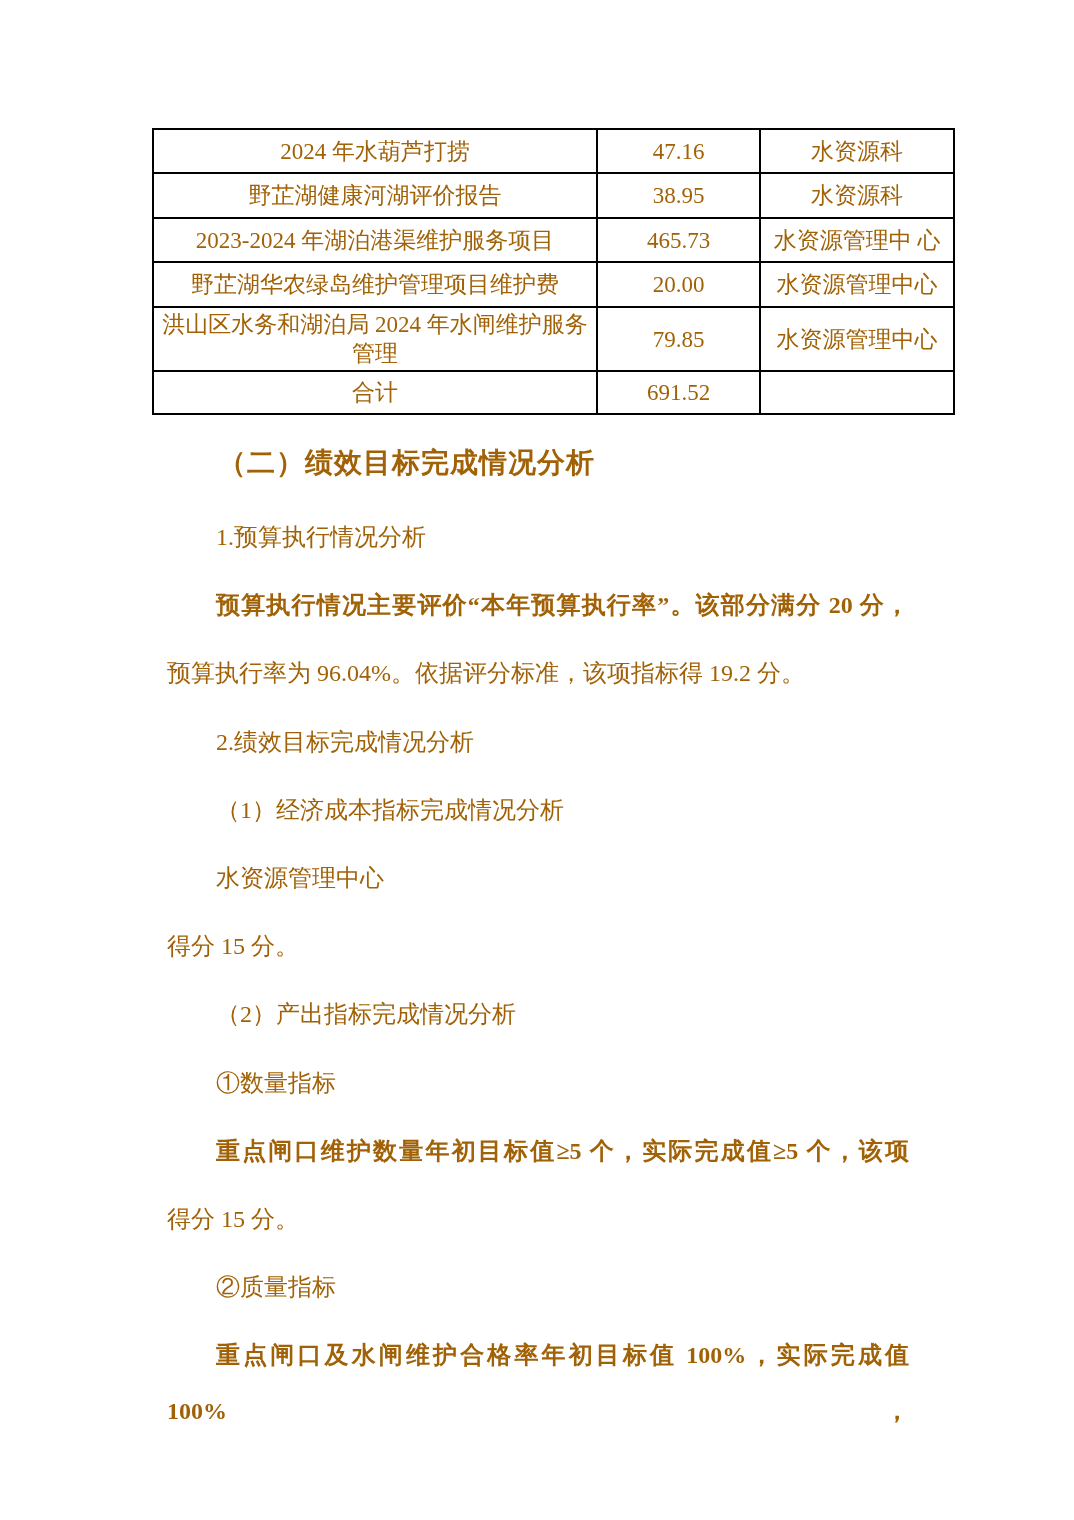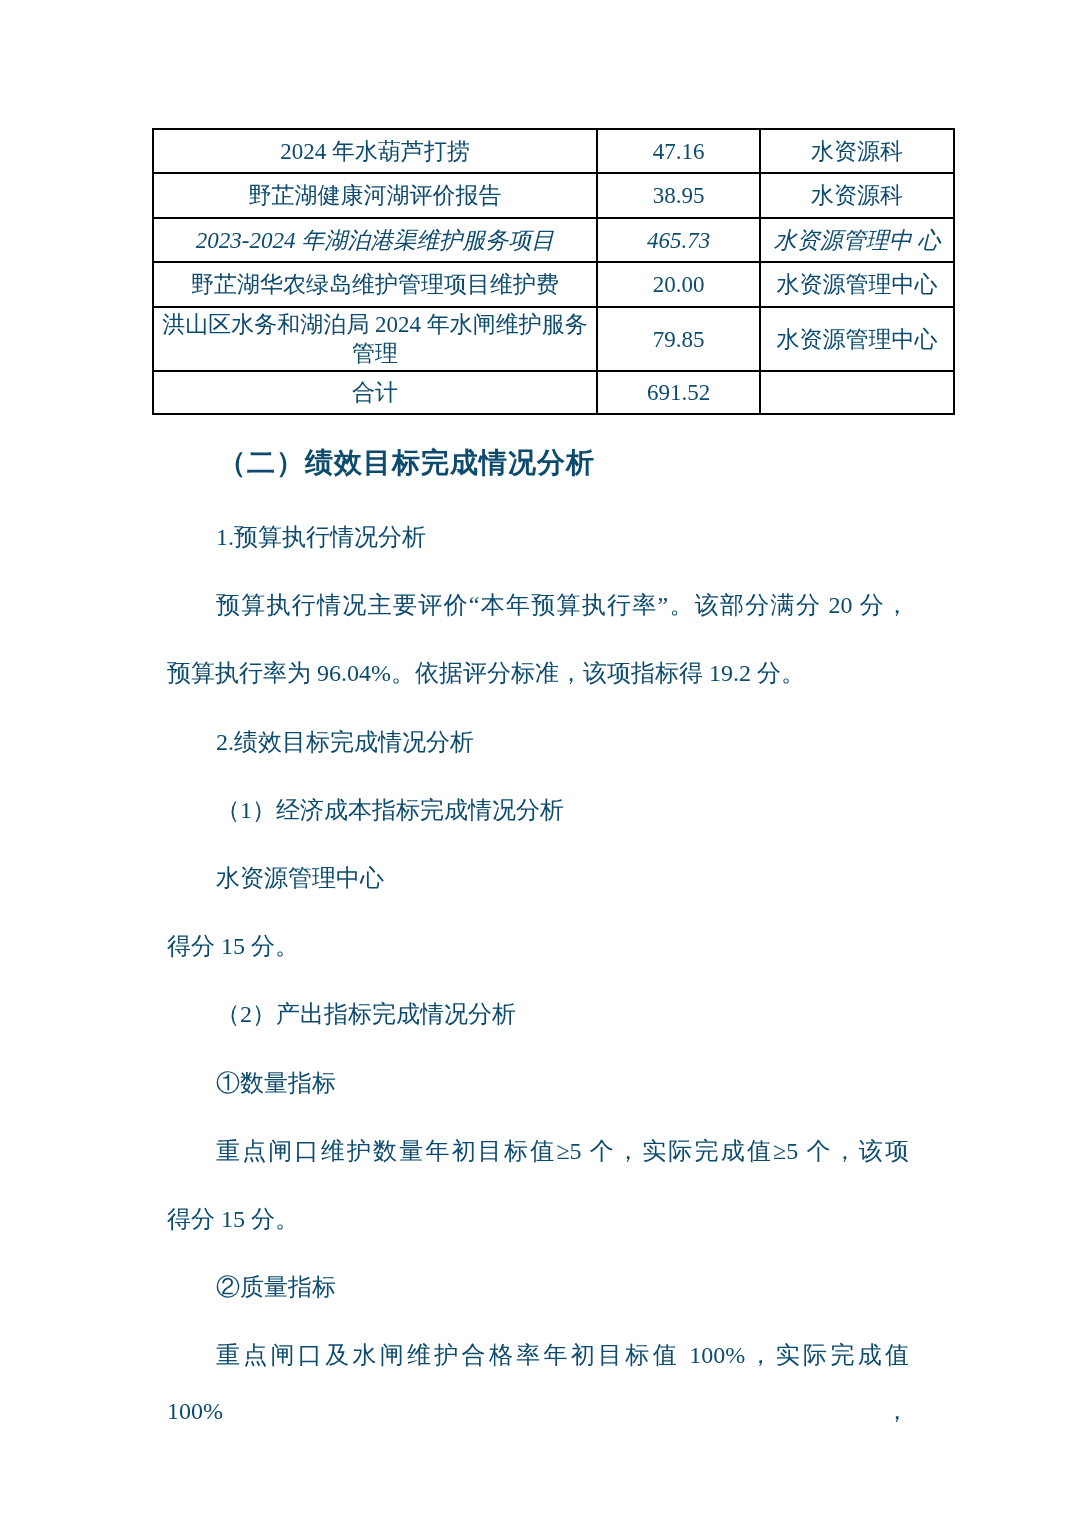--- a/index.html
+++ b/index.html
@@ -2,21 +2,21 @@
 <html><head>
 <meta charset="utf-8">
 <style>
   * { box-sizing: border-box; }
   html, body { margin: 0; padding: 0; background: #ffffff; }
   .page {
     position: relative;
     width: 1074px;
     height: 1520px;
     background: #ffffff;
-    color: #0c4a6e;
+    color: #a16207;
     font-family: "Liberation Serif", "DejaVu Serif", serif;
     overflow: hidden;
   }
 
   
   .budget-table-wrap {
     position: absolute;
     left: 152px;
     top: 128px;
   }
@@ -29,21 +29,21 @@
     border: 2px solid #000000;
     text-align: center;
     vertical-align: middle;
     font-size: 23px;
     line-height: 29px;
     padding: 2px 8px;
     overflow: hidden;
   }
   table.budget-table tr:nth-child(1) td { height: 44px; }
   table.budget-table tr:nth-child(2) td { height: 45px; }
-  table.budget-table tr:nth-child(3) td { height: 44px; font-style: italic; }
+  table.budget-table tr:nth-child(3) td { height: 44px; }
   table.budget-table tr:nth-child(4) td { height: 45px; }
   table.budget-table tr:nth-child(5) td { height: 59px; }
   table.budget-table tr:nth-child(6) td { height: 43px; padding-left: 8px; }
 
   
   .section-heading {
     position: absolute;
     left: 214px;
     top: 440px;
     margin: 4px;
@@ -64,20 +64,21 @@
     margin: 12px;
     height: 56.2px;
     line-height: 56.2px;
     font-size: 24px;
     white-space: normal;
   }
   .text-block p.indent { text-indent: 49px; }
   .text-block p.fill {
     text-align: justify;
     text-align-last: justify;
+    font-weight: bold;
   }
 
   
   .page-number {
     position: absolute;
     left: 0;
     top: 1402px;
     width: 100%;
     text-align: center;
     font-size: 17px;

